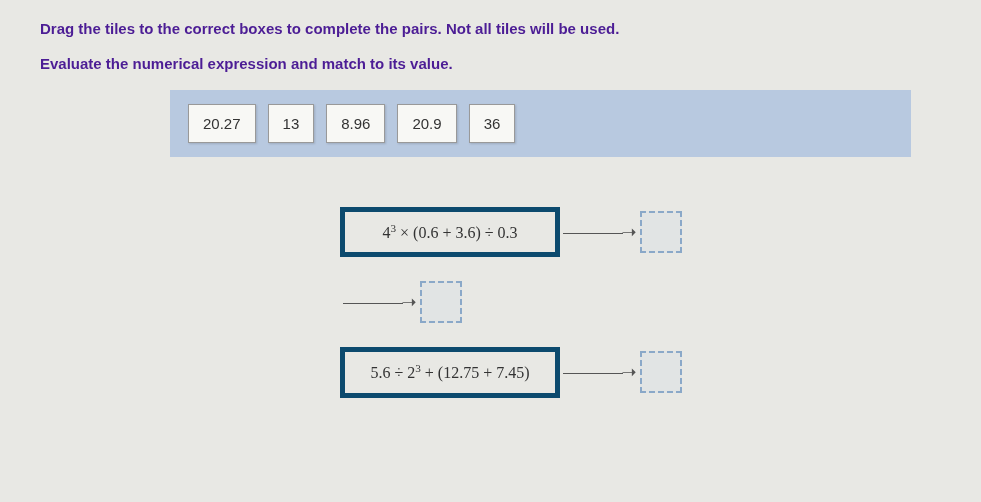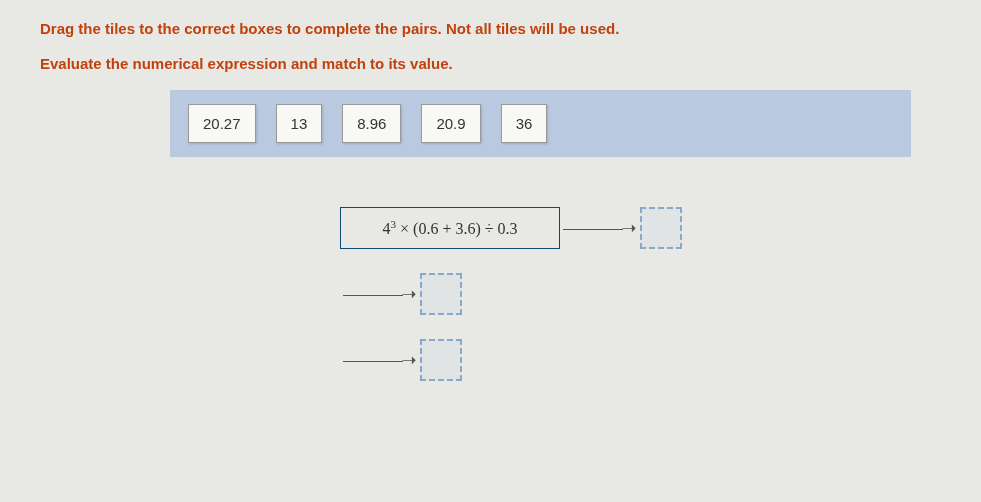--- a/index.html
+++ b/index.html
@@ -11,31 +11,31 @@
       font-family: Arial, sans-serif;
       background: #e8e8e4;
       color: #333;
       width: 981px;
       height: 502px;
       padding: 20px 40px;
     }
     .instruction {
       font-size: 15px;
       font-weight: 600;
-      color: #c2410c;
+      color: #4c1d95;
       margin-bottom: 18px;
     }
     .tile-bar {
       background: #b8c9e0;
       padding: 14px 18px;
       margin-left: 130px;
       margin-right: 30px;
       margin-top: 10px;
       display: flex;
-      gap: 20px;
+      gap: 12px;
       align-items: center;
     }
     .tile {
       background: #f8f8f5;
       border: 1px solid #999;
       padding: 10px 14px;
       font-size: 15px;
       color: #333;
       min-width: 44px;
       text-align: center;
@@ -45,21 +45,21 @@
     .pairs {
       margin-top: 50px;
       margin-left: 300px;
     }
     .pair-row {
       display: flex;
       align-items: center;
       margin-bottom: 24px;
     }
     .expr-box {
-      border: 1px solid #0c4a6e;
+      border: 5px solid #0c4a6e;
       padding: 10px 14px;
       font-size: 16px;
       font-family: 'Times New Roman', serif;
       width: 220px;
       text-align: center;
       background: transparent;
     }
     .expr-box sup {
       font-size: 0.7em;
     }
@@ -114,19 +114,22 @@
   </div>
 
   <div class="pair-row">
     <div class="arrow">
       <span class="arrow-line"></span><span class="arrow-head">➝</span>
     </div>
     <div class="drop-target"></div>
   </div>
 
   <div class="pair-row">
+    <div class="expr-box">
+      <span>5.6 ÷ </span><span>2</span><sup>3</sup><span> + (12.75 + 7.45)</span>
+    </div>
     <div class="arrow">
       <span class="arrow-line"></span><span class="arrow-head">➝</span>
     </div>
     <div class="drop-target"></div>
   </div>
 
 </div>
 
 </body></html>

